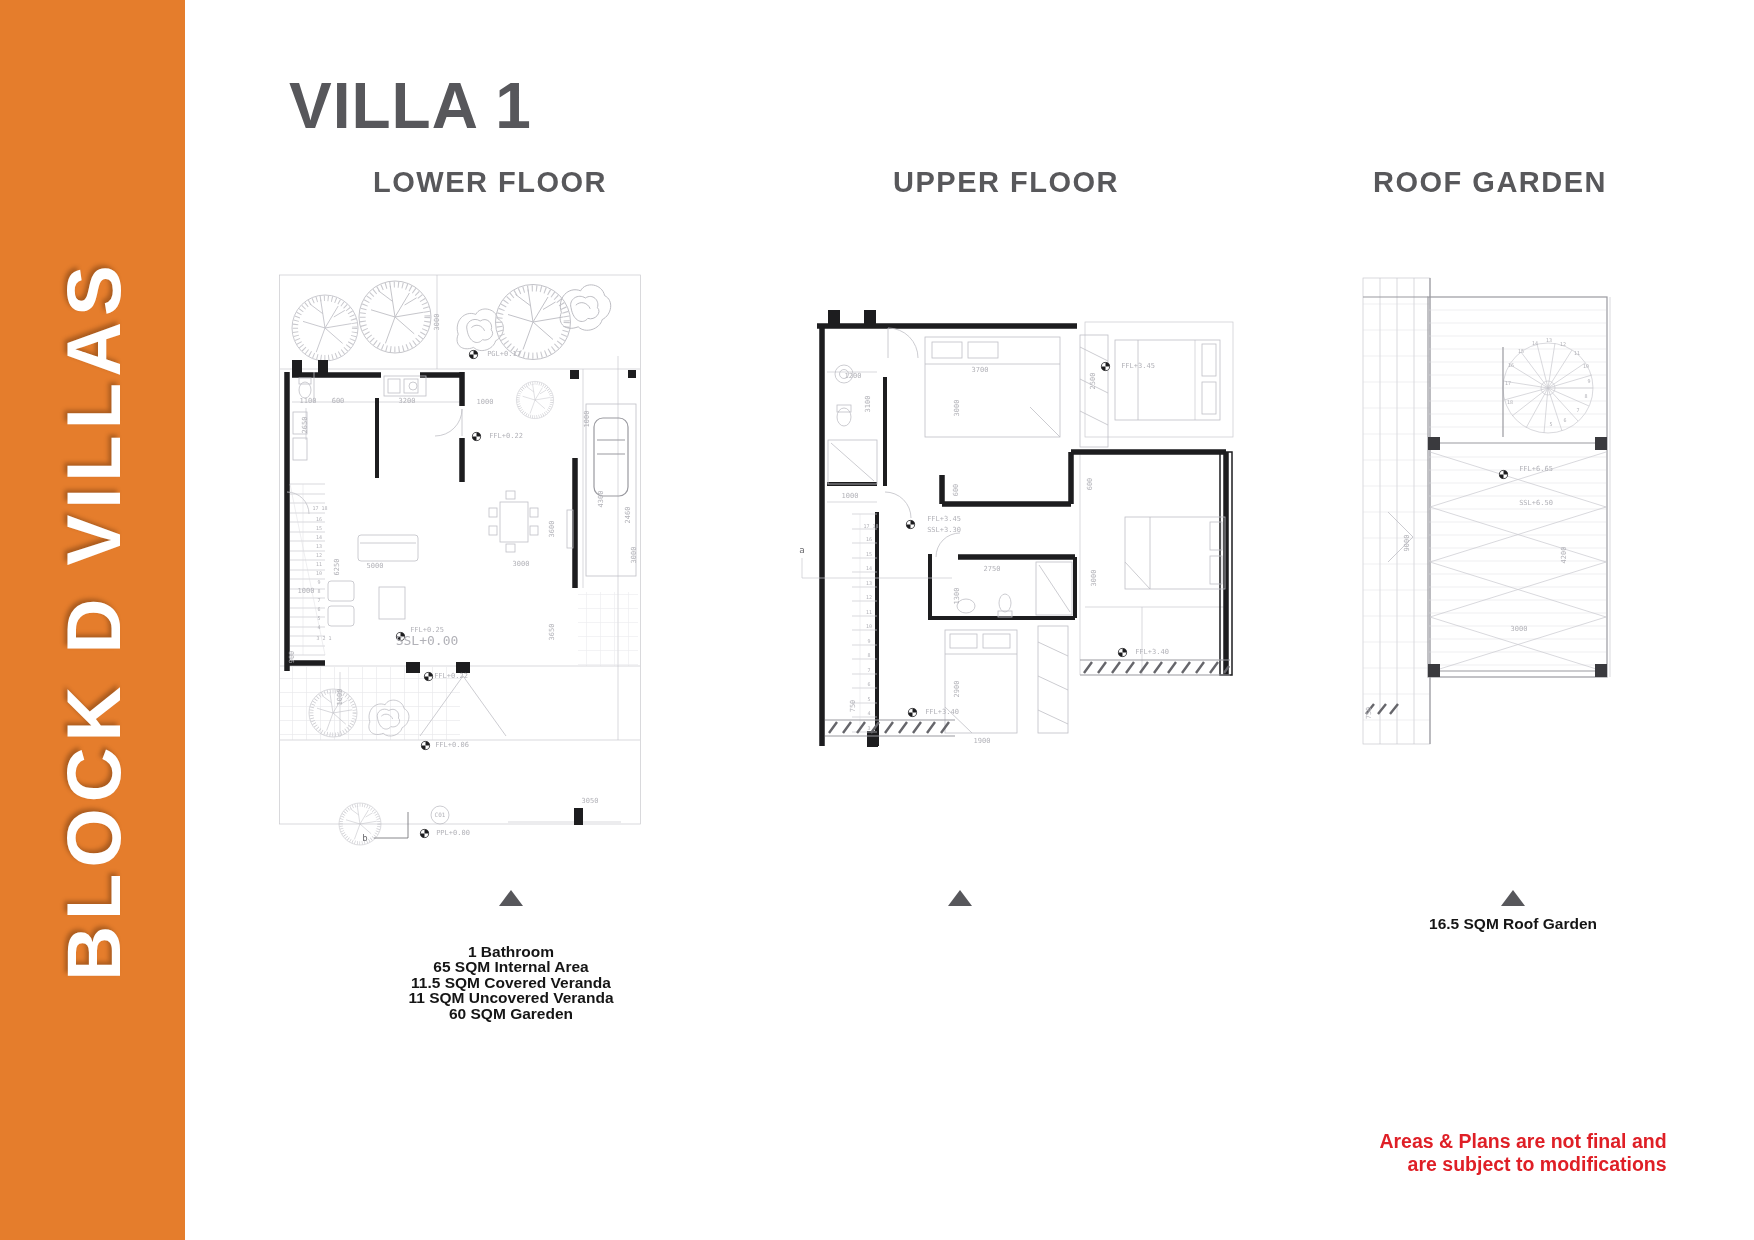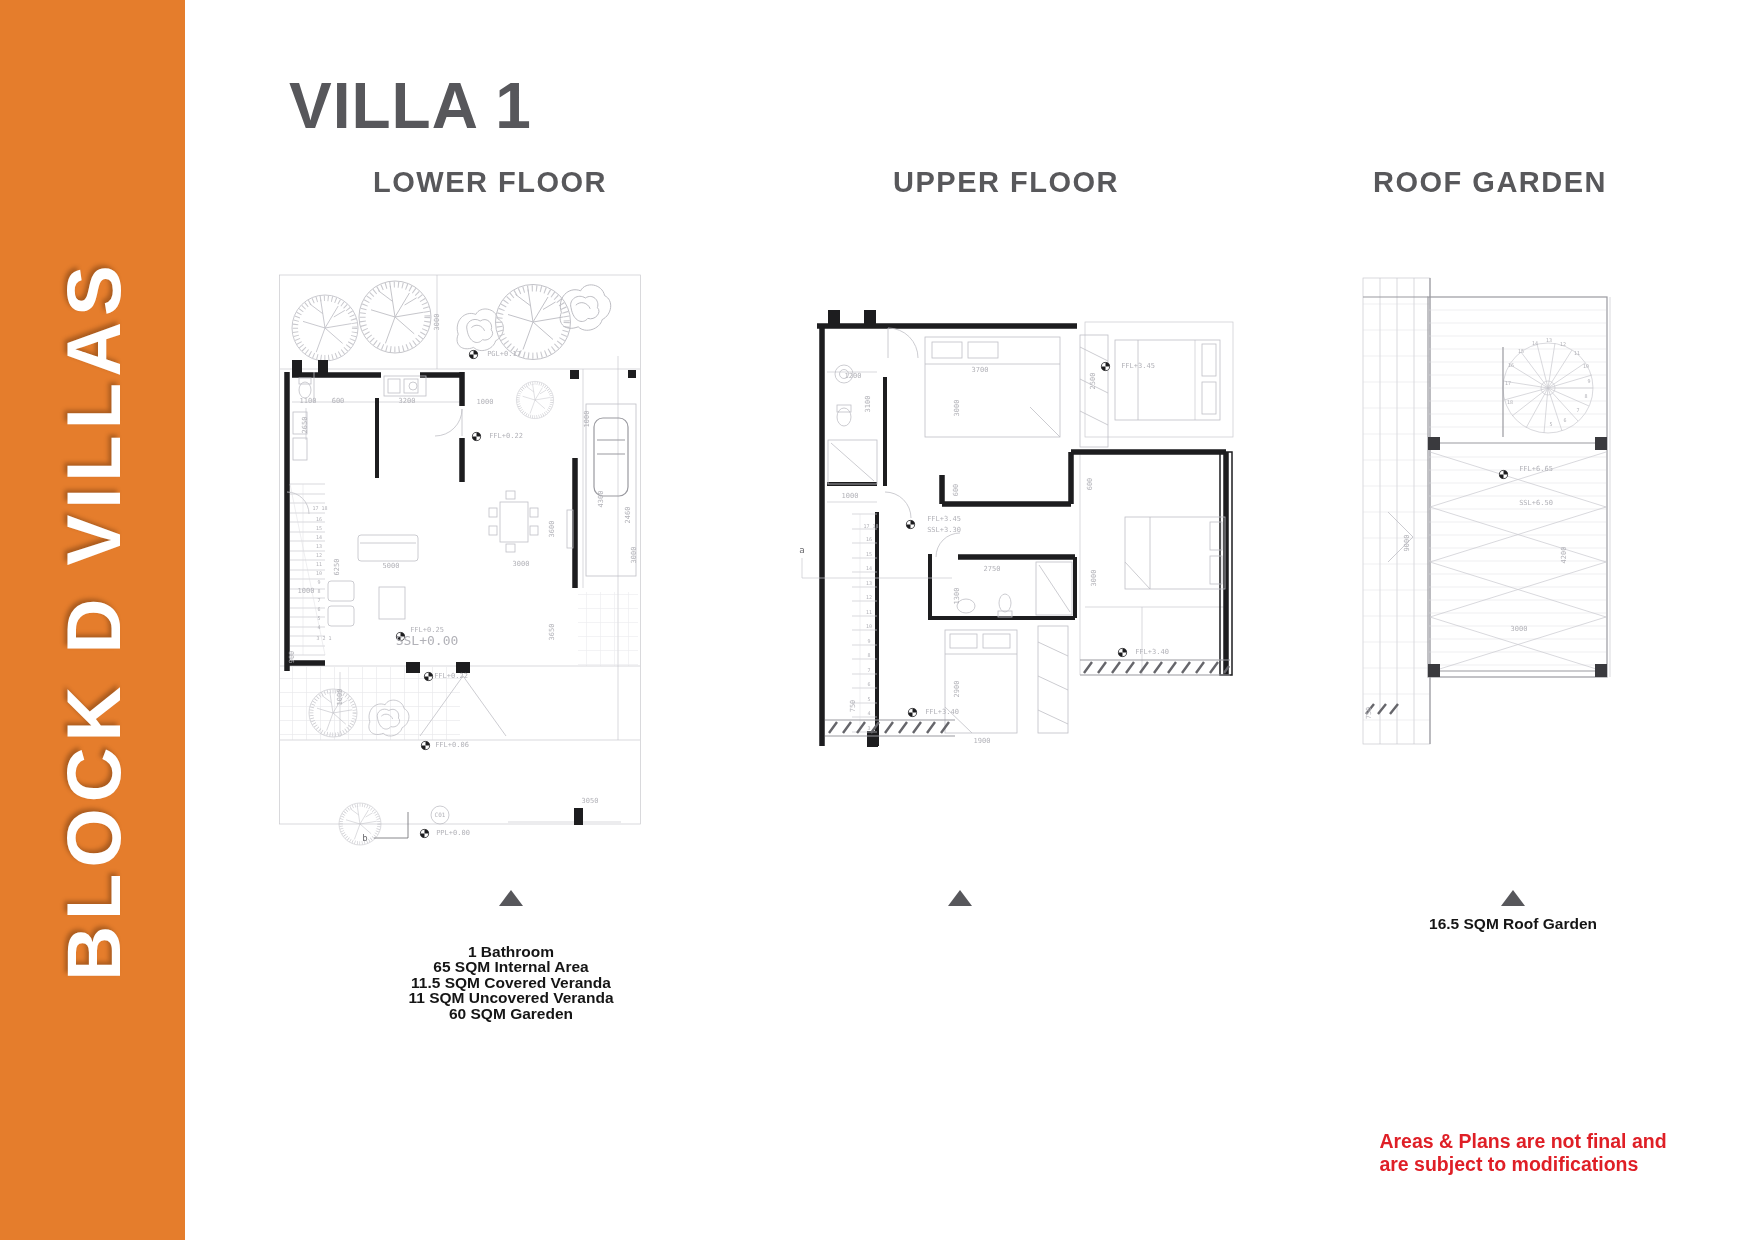--- a/index.html
+++ b/index.html
@@ -16,21 +16,21 @@
   .plan{position:absolute;}
   .plan svg{display:block;}
   .ann-layer{position:absolute;pointer-events:none;}
   .ann{position:absolute;transform:translate(-50%,-50%);font-family:"DejaVu Sans Mono",monospace;
         color:#b2b2b8;white-space:nowrap;line-height:1;}
   .ann.rot{transform:translate(-50%,-50%) rotate(-90deg);}
   .tri{position:absolute;width:0;height:0;border-left:12px solid transparent;
         border-right:12px solid transparent;border-bottom:16px solid #57575b;}
   .specs{position:absolute;transform:translateX(-50%);text-align:center;font-size:15.5px;
         font-weight:700;color:#151515;line-height:15.4px;white-space:nowrap;}
-  .disclaimer{position:absolute;transform:translateX(-50%);text-align:left;font-size:19.5px;
+  .disclaimer{position:absolute;transform:translateX(-50%);text-align:right;font-size:19.5px;
         font-weight:700;line-height:23px;white-space:nowrap;}
   
   .ln{stroke:#c9c9ce;stroke-width:.7;fill:none;}
   .lt{stroke:#dcdce0;stroke-width:.5;fill:none;}
   .md{stroke:#9a9aa0;stroke-width:1.2;fill:none;}
   .fur{stroke:#bfbfc5;stroke-width:.8;fill:none;}
   .wl{stroke:#1d1d1f;stroke-width:5.5;fill:none;}
   .wl2{stroke:#1d1d1f;stroke-width:4;fill:none;}
   .hat{stroke:#66666b;stroke-width:2.4;fill:none;}
   .drk{fill:#1d1d1f;stroke:none;}
@@ -174,21 +174,21 @@
         <span class="ann" style="left: 60px; top: 129px; font-size: 7px;">600</span>
         <span class="ann" style="left: 129px; top: 129px; font-size: 7px;">3200</span>
         <span class="ann" style="left: 207px; top: 130px; font-size: 7px;">1000</span>
         <span class="ann rot" style="left: 27px; top: 153px; font-size: 7px;">2650</span>
         <span class="ann" style="left: 228px; top: 164px; font-size: 7px;">FFL+0.22</span>
         <span class="ann rot" style="left: 309px; top: 147px; font-size: 7px;">1000</span>
         <span class="ann rot" style="left: 323px; top: 227px; font-size: 7px;">4300</span>
         <span class="ann rot" style="left: 350px; top: 243px; font-size: 7px;">2460</span>
         <span class="ann rot" style="left: 274px; top: 257px; font-size: 7px;">3600</span>
         <span class="ann rot" style="left: 356px; top: 283px; font-size: 7px;">3000</span>
-        <span class="ann" style="left: 113px; top: 294px; font-size: 7px;">5000</span>
+        <span class="ann" style="left: 97px; top: 294px; font-size: 7px;">5000</span>
         <span class="ann" style="left: 243px; top: 292px; font-size: 7px;">3000</span>
         <span class="ann rot" style="left: 59px; top: 295px; font-size: 7px;">6250</span>
         <span class="ann" style="left: 28px; top: 319px; font-size: 7px;">1000</span>
         <span class="ann rot" style="left: 274px; top: 360px; font-size: 7px;">3650</span>
         <span class="ann rot" style="left: 14px; top: 385px; font-size: 7px;">900</span>
         <span class="ann" style="left: 149px; top: 358px; font-size: 7px;">FFL+0.25</span>
         <span class="ann" style="left: 149px; top: 368px; font-size: 13px;">SSL+0.00</span>
         <span class="ann" style="left: 173px; top: 404px; font-size: 7px;">FFL+0.22</span>
         <span class="ann rot" style="left: 62px; top: 425px; font-size: 7px;">1000</span>
         <span class="ann" style="left: 312px; top: 529px; font-size: 7px;">3050</span>

